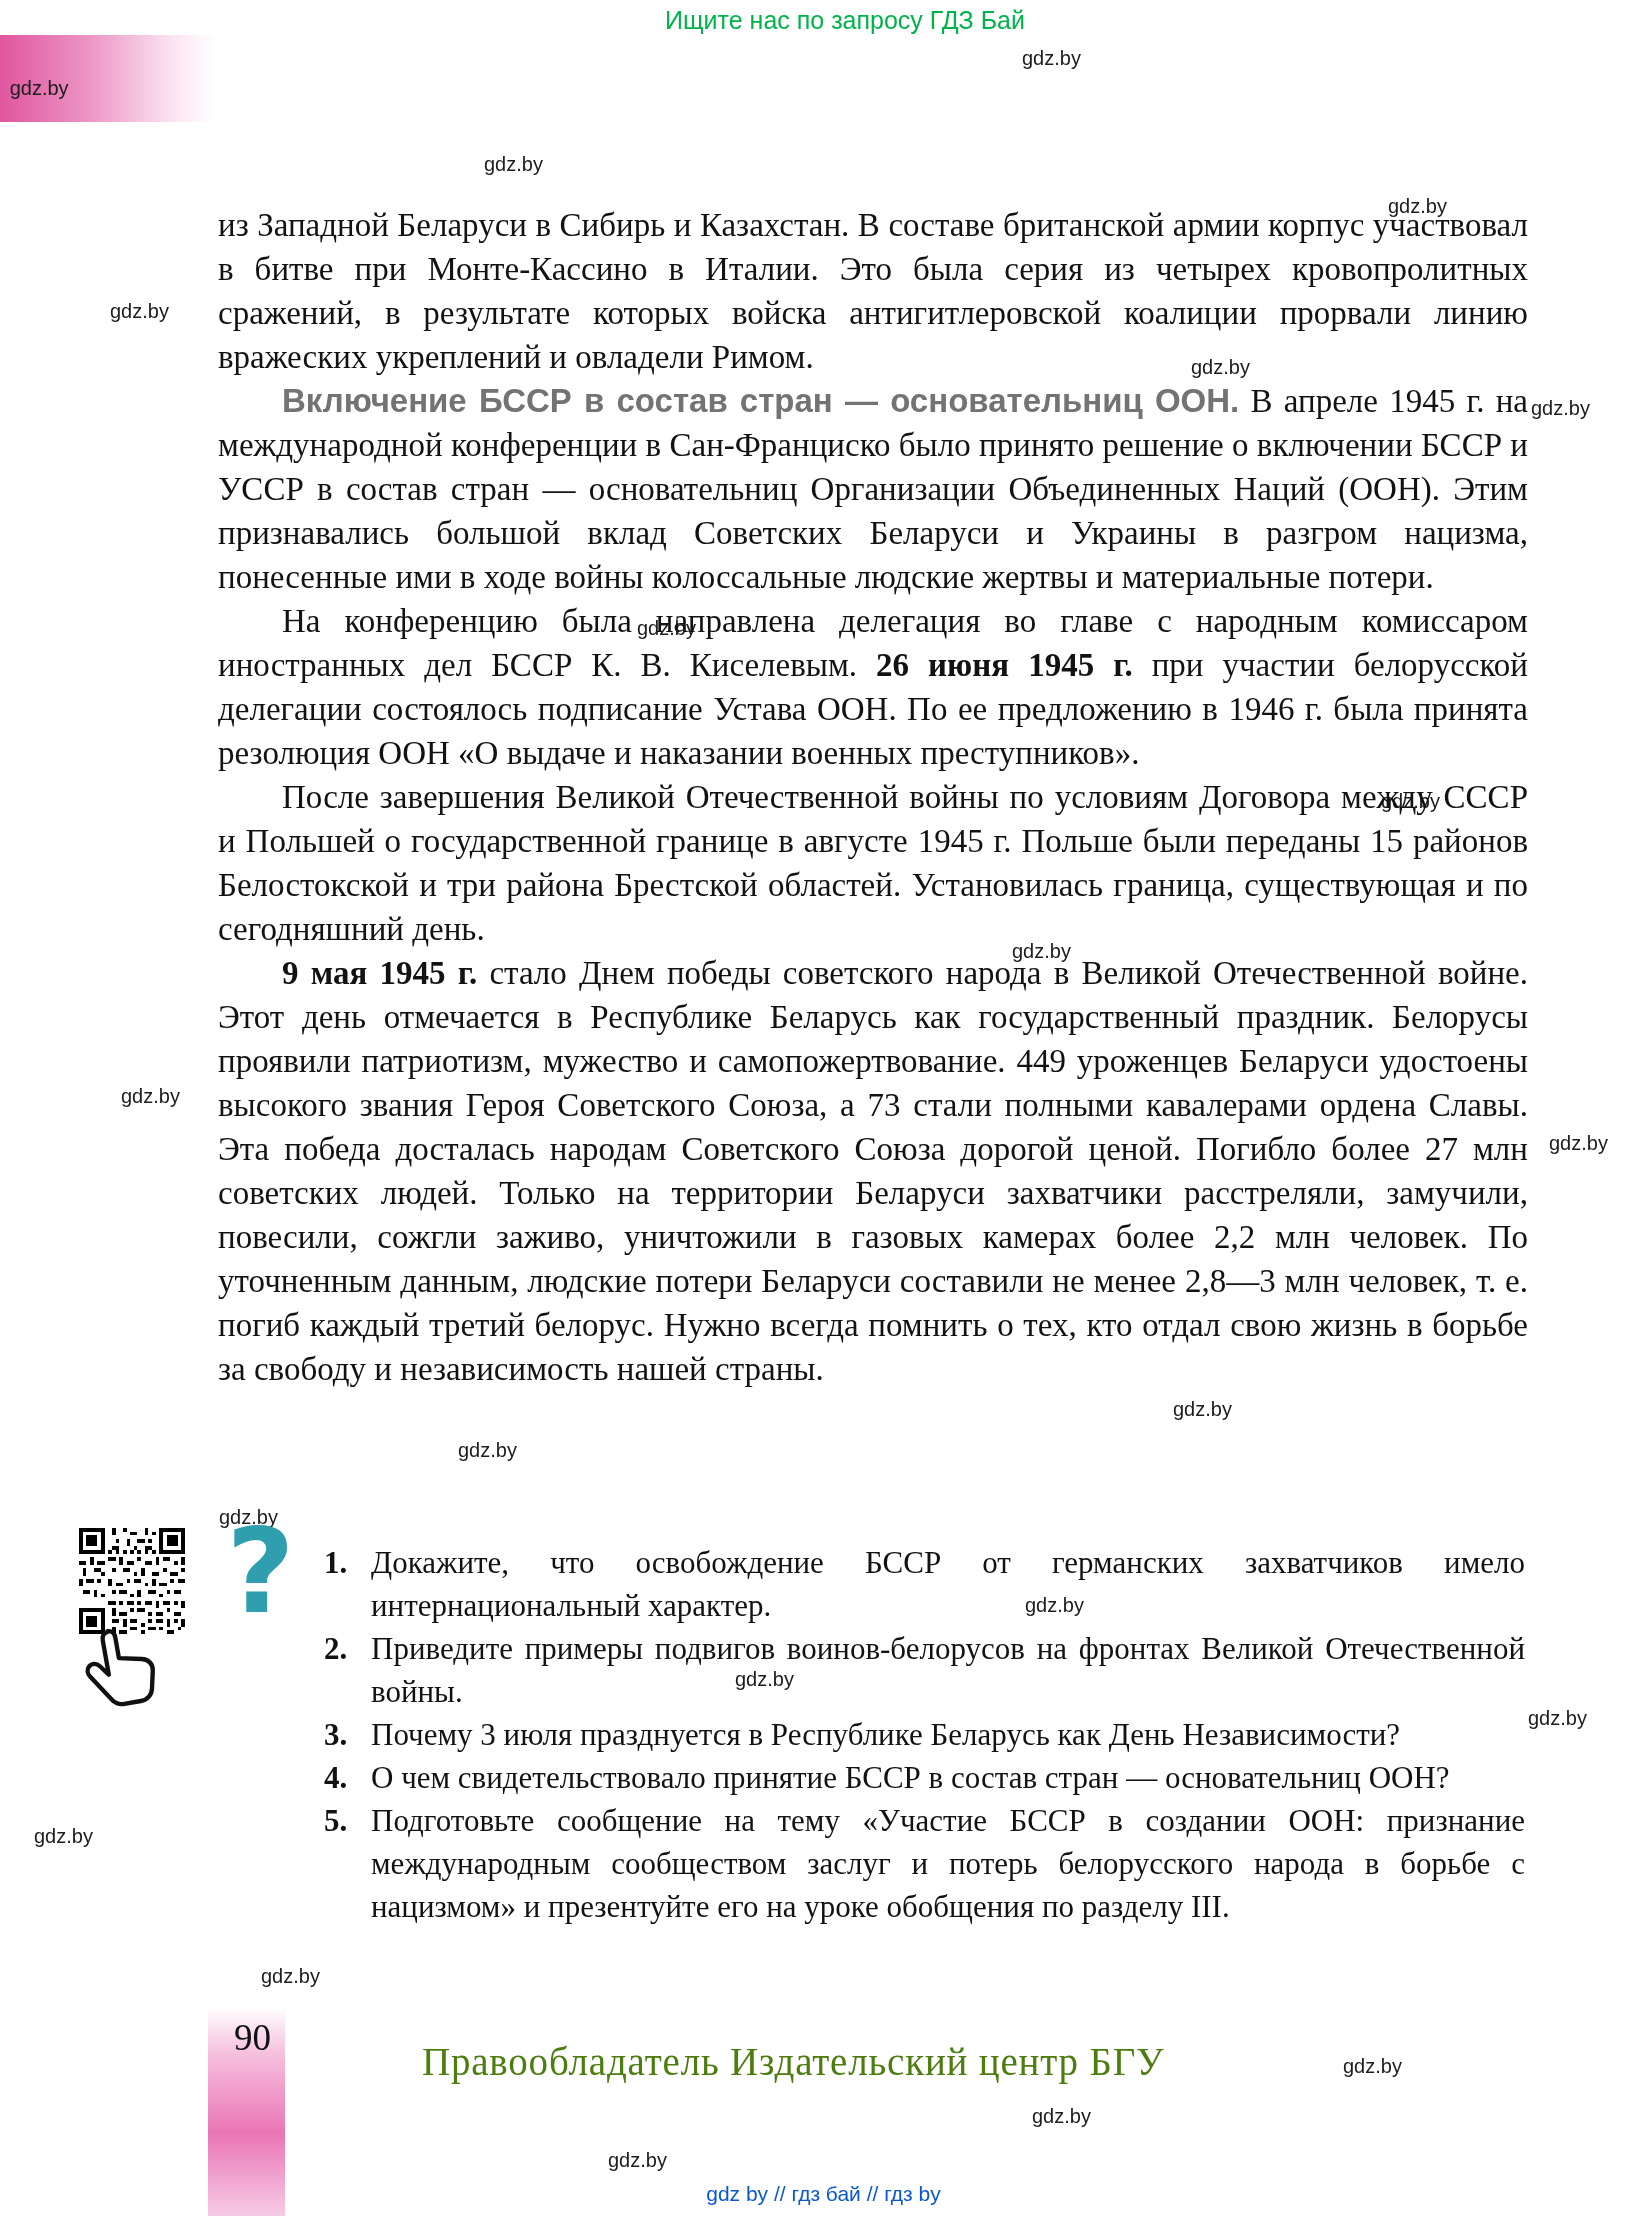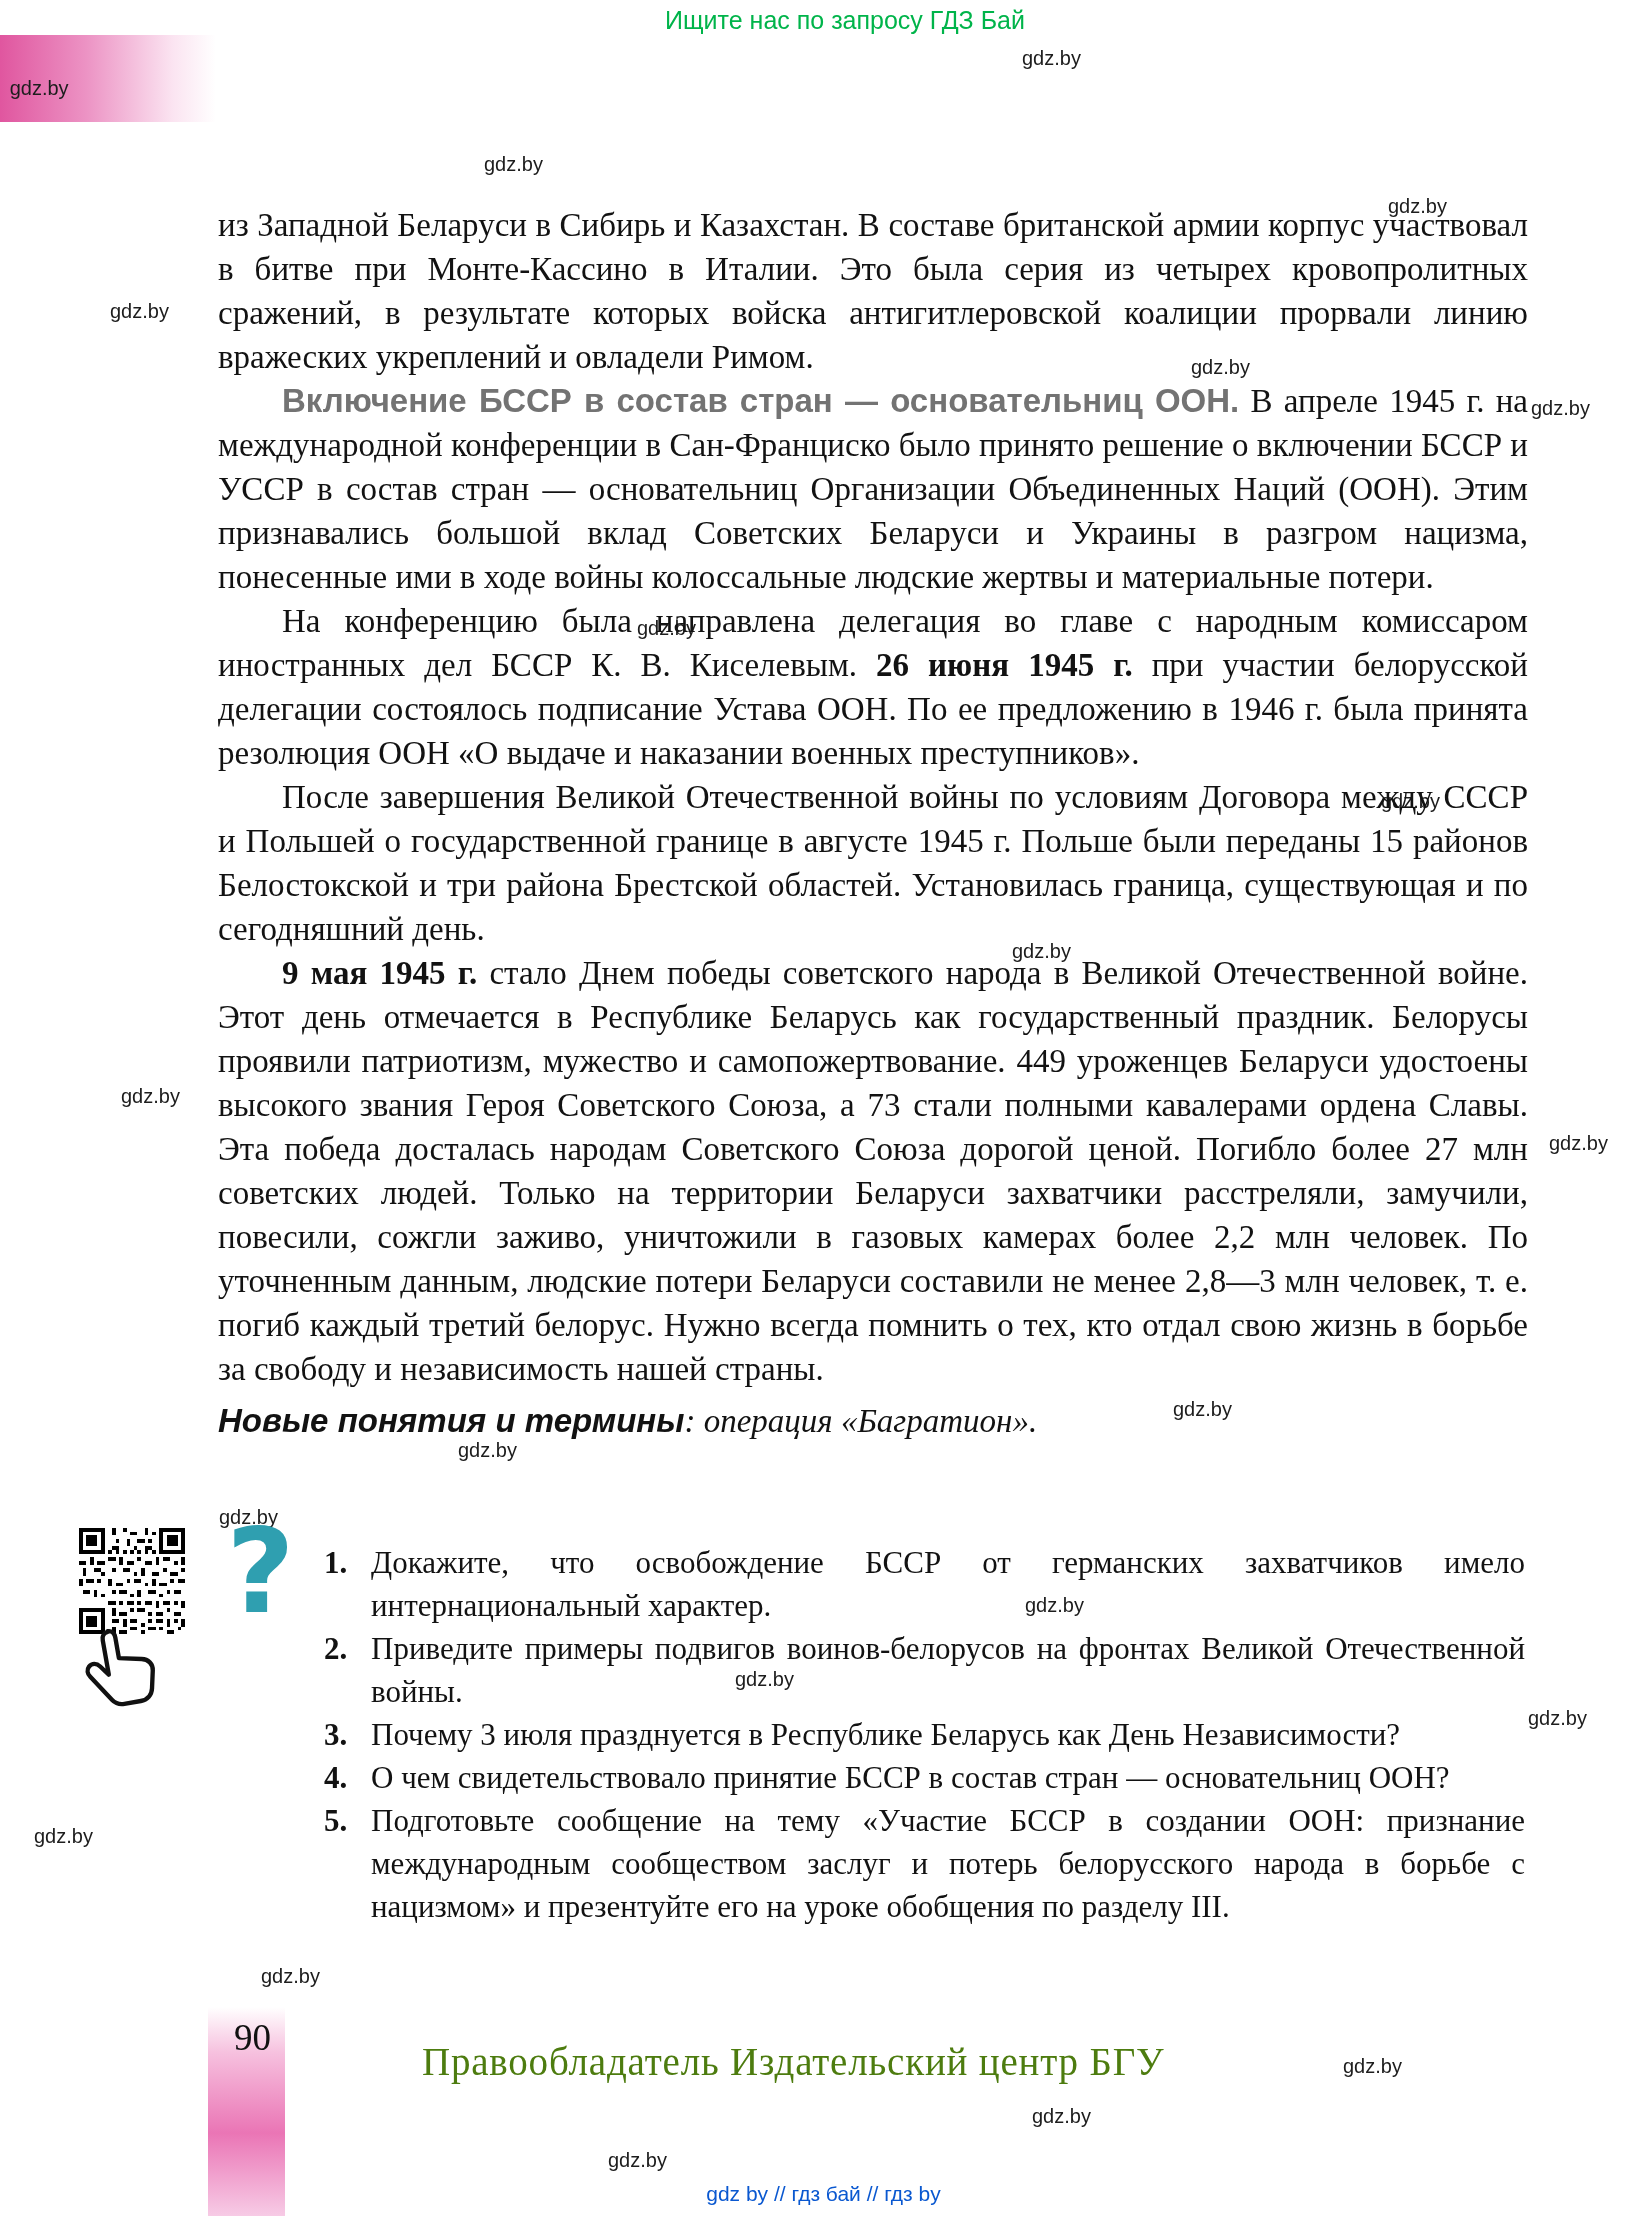--- a/index.html
+++ b/index.html
@@ -98,21 +98,20 @@
   <span class="wm" style="left:1343px;top:2055px">gdz.by</span>
   <span class="wm" style="left:1032px;top:2105px">gdz.by</span>
   <span class="wm" style="left:608px;top:2149px">gdz.by</span>
 
   <div class="content">
     <p class="para noindent">из Западной Беларуси в Сибирь и Казахстан. В составе британской армии корпус участвовал в битве при Монте-Кассино в Италии. Это была серия из четырех кровопролитных сражений, в результате которых войска антигитлеровской коалиции прорвали линию вражеских укреплений и овладели Римом.</p>
     <p class="para"><span class="run-heading">Включение БССР в состав стран — основательниц ООН.</span><span> В апреле 1945 г. на международной конференции в Сан-Франциско было принято решение о включении БССР и УССР в состав стран — основательниц Организации Объединенных Наций (ООН). Этим признавались большой вклад Советских Беларуси и Украины в разгром нацизма, понесенные ими в ходе войны колоссальные людские жертвы и материальные потери.</span></p>
     <p class="para"><span>На конференцию была направлена делегация во главе с народным комиссаром иностранных дел БССР К. В. Киселевым. </span><span class="bold">26 июня 1945 г.</span><span> при участии белорусской делегации состоялось подписание Устава ООН. По ее предложению в 1946 г. была принята резолюция ООН «О выдаче и наказании военных преступников».</span></p>
     <p class="para">После завершения Великой Отечественной войны по условиям Договора между СССР и Польшей о государственной границе в августе 1945 г. Польше были переданы 15 районов Белостокской и три района Брестской областей. Установилась граница, существующая и по сегодняшний день.</p>
     <p class="para"><span class="bold">9 мая 1945 г.</span><span> стало Днем победы советского народа в Великой Отечественной войне. Этот день отмечается в Республике Беларусь как государственный праздник. Белорусы проявили патриотизм, мужество и самопожертвование. 449 уроженцев Беларуси удостоены высокого звания Героя Советского Союза, а 73 стали полными кавалерами ордена Славы. Эта победа досталась народам Советского Союза дорогой ценой. Погибло более 27 млн советских людей. Только на территории Беларуси захватчики расстреляли, замучили, повесили, сожгли заживо, уничтожили в газовых камерах более 2,2 млн человек. По уточненным данным, людские потери Беларуси составили не менее 2,8—3 млн человек, т. е. погиб каждый третий белорус. Нужно всегда помнить о тех, кто отдал свою жизнь в борьбе за свободу и независимость нашей страны.</span></p>
-    <p class="terms"><span class="terms-label">Новые понятия и термины</span><span class="terms-rest">: операция «Багратион».</span></p>
   </div>
 
   <svg class="qr" viewBox="0 0 29 29" shape-rendering="crispEdges" aria-hidden="true">
     <rect width="29" height="29" fill="#ffffff"></rect>
     <path fill="#000000" d="M0 0h7v7H0z M22 0h7v7h-7z M0 22h7v7H0z"></path>
     <path fill="#ffffff" d="M1 1h5v5H1z M23 1h5v5h-5z M1 23h5v5H1z"></path>
     <path fill="#000000" d="M2 2h3v3H2z M24 2h3v3h-3z M2 24h3v3H2z"></path>
     <path fill="#000000" d="M9 0h1v2H9z M12 0h1v1h-1z M14 1h2v1h-2z M18 0h1v2h-1z M20 1h1v1h-1z M10 3h1v1h-1z M13 3h1v2h-1z M16 3h2v1h-2z M19 3h1v1h-1z M9 5h2v1H9z M15 5h1v1h-1z M18 5h2v1h-2z M8 6h1v1H8z M10 6h1v1h-1z M12 6h1v1h-1z M14 6h1v1h-1z M16 6h1v1h-1z M18 6h1v1h-1z M20 6h1v1h-1z M0 9h2v1H0z M3 8h1v2H3z M5 9h2v1H5z M8 8h2v1H8z M11 8h1v2h-1z M13 9h2v1h-2z M16 8h1v1h-1z M18 9h2v1h-2z M21 8h1v2h-1z M23 8h2v1h-2z M26 9h1v1h-1z M28 8h1v2h-1z M1 11h1v2H1z M4 11h2v1H4z M6 12h1v1H6z M9 11h1v1H9z M12 11h2v1h-2z M15 12h1v1h-1z M17 11h1v2h-1z M20 12h2v1h-2z M23 11h1v1h-1z M25 12h2v1h-2z M28 11h1v1h-1z M0 14h1v2H0z M2 14h2v1H2z M5 14h1v1H5z M8 14h1v2H8z M10 15h2v1h-2z M13 14h1v1h-1z M15 14h2v1h-2z M18 15h1v1h-1z M20 14h1v2h-1z M22 15h2v1h-2z M25 14h1v1h-1z M27 14h2v1h-2z M1 17h2v1H1z M4 17h1v2H4z M6 18h1v1H6z M9 17h1v1H9z M11 17h2v1h-2z M14 18h1v1h-1z M16 17h1v2h-1z M19 17h2v1h-2z M22 18h1v1h-1z M24 17h1v1h-1z M26 17h2v1h-2z M8 20h2v1H8z M11 20h1v1h-1z M13 20h2v1h-2z M16 20h1v1h-1z M18 20h2v1h-2z M21 20h1v2h-1z M23 20h2v1h-2z M26 20h1v1h-1z M28 20h1v2h-1z M9 22h1v2H9z M11 23h2v1h-2z M14 22h1v1h-1z M16 22h2v1h-2z M19 23h1v1h-1z M21 23h2v1h-2z M24 22h1v1h-1z M26 23h2v1h-2z M9 25h2v1H9z M12 25h1v2h-1z M14 25h2v1h-2z M17 26h1v1h-1z M19 25h1v1h-1z M21 25h2v1h-2z M24 25h1v2h-1z M26 25h1v1h-1z M28 25h1v2h-1z M9 27h1v2H9z M11 28h2v1h-2z M14 27h2v1h-2z M17 28h1v1h-1z M19 27h2v1h-2z M22 27h1v1h-1z M24 28h2v1h-2z M27 27h1v1h-1z"></path>
   </svg>
 

